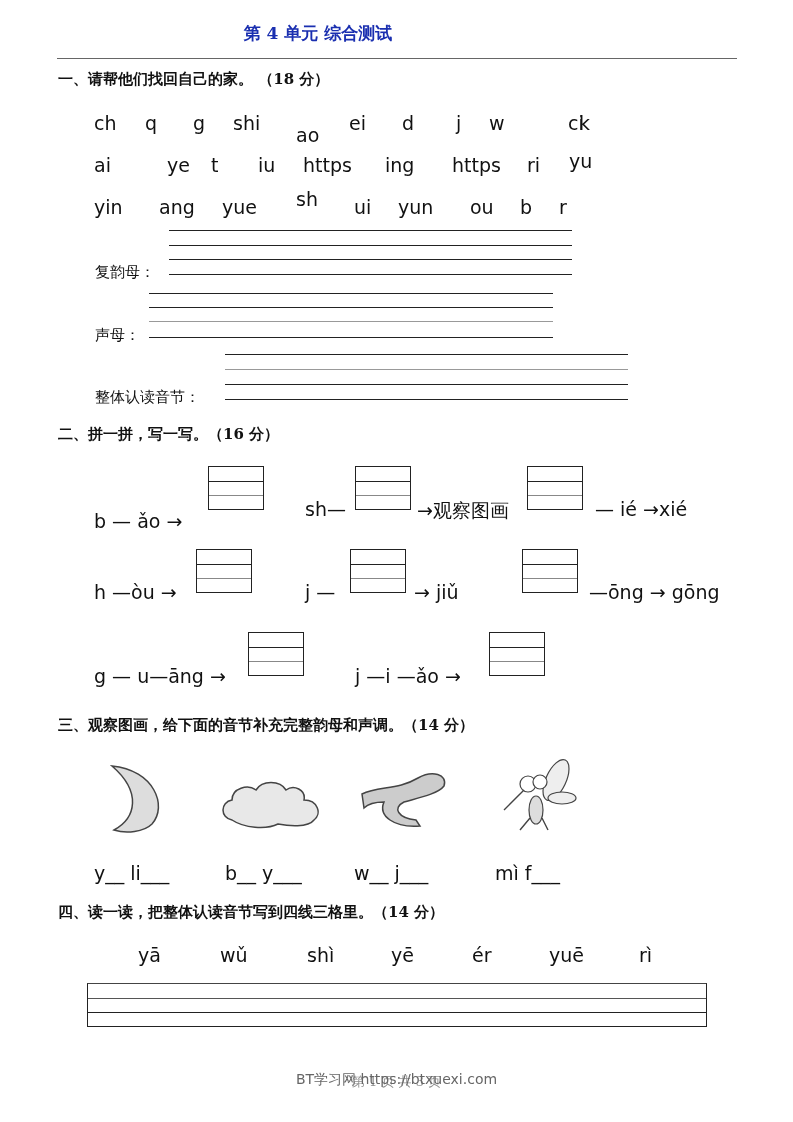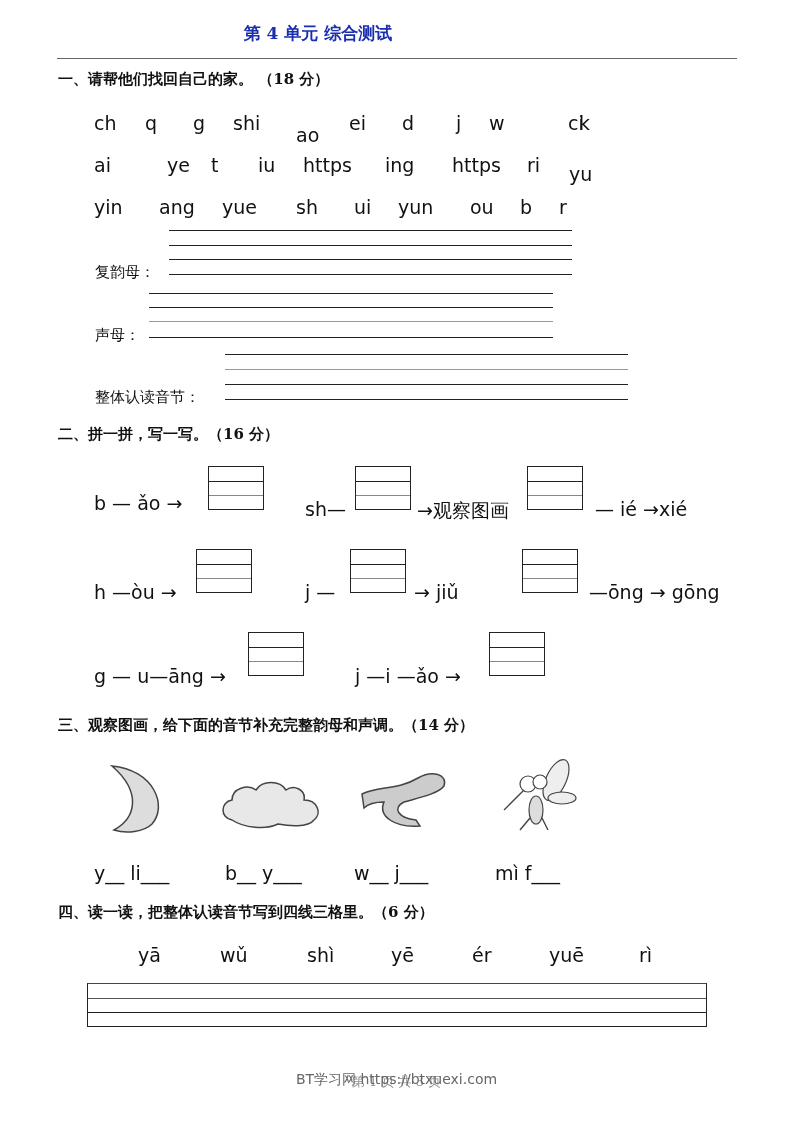--- a/index.html
+++ b/index.html
@@ -44,27 +44,27 @@
 </div>
 <div>
   <span class="abs py" style="left:94px;top:154px">ai</span>
   <span class="abs py" style="left:167px;top:154px">ye</span>
   <span class="abs py" style="left:211px;top:154px">t</span>
   <span class="abs py" style="left:258px;top:154px">iu</span>
   <span class="abs py" style="left:303px;top:154px">https</span>
   <span class="abs py" style="left:385px;top:154px">ing</span>
   <span class="abs py" style="left:452px;top:154px">https</span>
   <span class="abs py" style="left:527px;top:154px">ri</span>
-  <span class="abs py" style="left:569px;top:163px">yu</span>
+  <span class="abs py" style="left:569px;top:150px">yu</span>
 </div>
 <div>
   <span class="abs py" style="left:94px;top:196px">yin</span>
   <span class="abs py" style="left:159px;top:196px">ang</span>
   <span class="abs py" style="left:222px;top:196px">yue</span>
-  <span class="abs py" style="left:296px;top:196px">sh</span>
+  <span class="abs py" style="left:296px;top:188px">sh</span>
   <span class="abs py" style="left:354px;top:196px">ui</span>
   <span class="abs py" style="left:398px;top:196px">yun</span>
   <span class="abs py" style="left:470px;top:196px">ou</span>
   <span class="abs py" style="left:520px;top:196px">b</span>
   <span class="abs py" style="left:559px;top:196px">r</span>
 </div>
 
 <div>
   <div class="abs line" style="left:169px;width:403px;top:230px"></div>
   <div class="abs line" style="left:169px;width:403px;top:245px"></div>
@@ -84,21 +84,21 @@
 <div>
   <div class="abs line" style="left:225px;width:403px;top:354px"></div>
   <div class="abs line gray" style="left:225px;width:403px;top:369px"></div>
   <div class="abs line" style="left:225px;width:403px;top:384px"></div>
   <div class="abs line" style="left:225px;width:403px;top:399px"></div>
 </div>
 <div class="abs label" style="left:95px;top:388px">整体认读音节：</div>
 
 <div class="abs qhead" style="top:425px">二、拼一拼，写一写。（16 分）</div>
 
-<span class="abs py" style="left:94px;top:492px">b — ǎo →</span>
+<span class="abs py" style="left:94px;top:510px">b — ǎo →</span>
 <div class="abs box" style="left:208px;top:466px">
     <div class="l1"></div>
     <div class="l2"></div>
   </div>
 
 <span class="abs py" style="left:305px;top:498px">sh—</span>
 <div class="abs box" style="left:355px;top:466px">
     <div class="l1"></div>
     <div class="l2"></div>
   </div>
@@ -159,21 +159,21 @@
   <circle cx="42" cy="24" r="7" fill="#fff" stroke="#444" stroke-width="1.2"></circle>
   <ellipse cx="38" cy="52" rx="7" ry="14" fill="#ddd" stroke="#444" stroke-width="1.2"></ellipse>
   <path d="M26 32 L6 52 M32 60 L22 72 M44 60 L50 72" stroke="#444" stroke-width="1.4" fill="none"></path>
 </svg>
 
 <span class="abs py" style="left:94px;top:862px">y__  li___</span>
 <span class="abs py" style="left:225px;top:862px">b__ y___</span>
 <span class="abs py" style="left:354px;top:862px">w__ j___</span>
 <span class="abs py" style="left:495px;top:862px">mì  f___</span>
 
-<div class="abs qhead" style="top:903px">四、读一读，把整体认读音节写到四线三格里。（6 分）</div>
+<div class="abs qhead" style="top:903px">四、读一读，把整体认读音节写到四线三格里。（14 分）</div>
 
 <span class="abs py" style="left:138px;top:944px">yā</span>
 <span class="abs py" style="left:220px;top:944px">wǔ</span>
 <span class="abs py" style="left:307px;top:944px">shì</span>
 <span class="abs py" style="left:391px;top:944px">yē</span>
 <span class="abs py" style="left:472px;top:944px">ér</span>
 <span class="abs py" style="left:549px;top:944px">yuē</span>
 <span class="abs py" style="left:639px;top:944px">rì</span>
 
 <div class="abs grid4">

